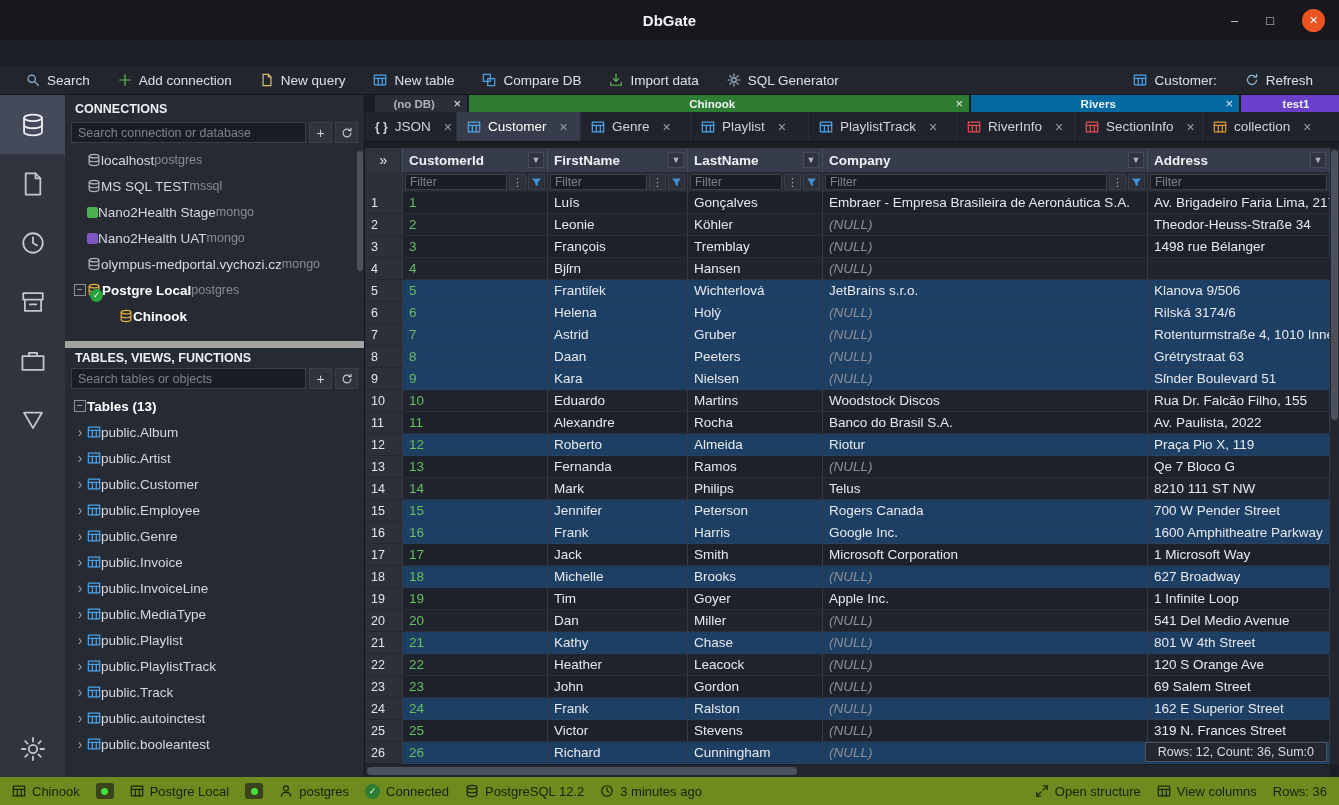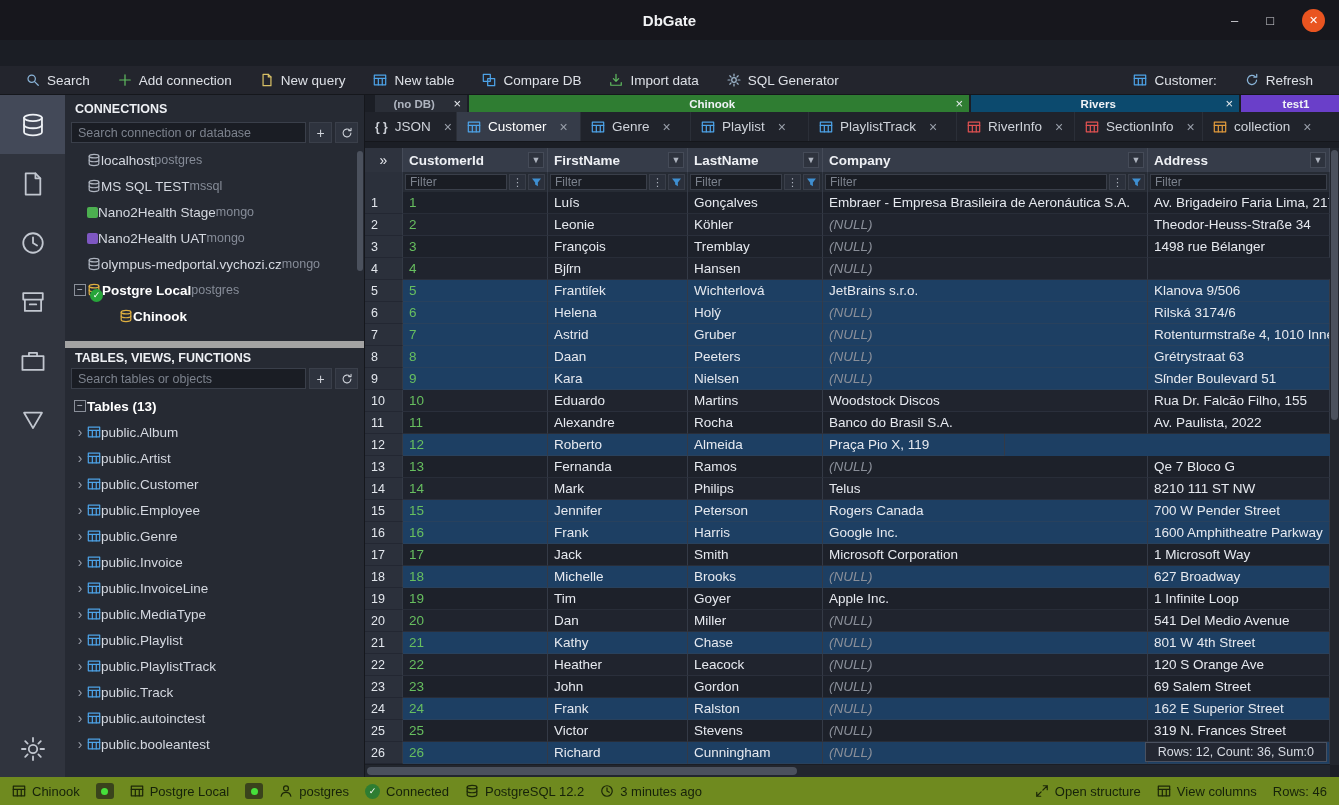--- a/index.html
+++ b/index.html
@@ -476,21 +476,21 @@
   <div class="content">
     <div class="dbtabs">
         <div class="db-tab" style="background: rgb(42, 46, 55); width: 92px; color: rgb(174, 180, 191);">
           <span class="db-tab-label">(no DB)</span>
           <span class="tab-close">×</span>
         </div>
         <div class="db-tab" style="background: rgb(47, 125, 50); width: 500px;">
           <span class="db-tab-label">Chinook</span>
           <span class="tab-close">×</span>
         </div>
-        <div class="db-tab" style="background: #0c4a6e; width: 268px;">
+        <div class="db-tab" style="background: #0369a1; width: 268px;">
           <span class="db-tab-label">Rivers</span>
           <span class="tab-close">×</span>
         </div>
         <div class="db-tab" style="background: rgb(106, 63, 201); width: 110px;">
           <span class="db-tab-label">test1</span>
         </div>
       </div>
     <div class="filetabs">
         <div class="file-tab" style="width: 92px;">
           <span class="json-ic" style="color: rgb(207, 211, 218);">{ }</span>
@@ -700,20 +700,21 @@
             <div class="g-cell" style="width: 140px;">Alexandre</div>
             <div class="g-cell" style="width: 135px;">Rocha</div>
             <div class="g-cell" style="width: 325px;">Banco do Brasil S.A.</div>
             <div class="g-cell" style="width: 182px;">Av. Paulista, 2022</div>
           </div>
           <div class="g-row even sel">
             <div class="g-rn">12</div>
             <div class="g-cell num" style="width: 145px;">12</div>
             <div class="g-cell" style="width: 140px;">Roberto</div>
             <div class="g-cell" style="width: 135px;">Almeida</div>
+            <div class="g-cell" style="width: 325px;">Riotur</div>
             <div class="g-cell" style="width: 182px;">Praça Pio X, 119</div>
           </div>
           <div class="g-row odd">
             <div class="g-rn">13</div>
             <div class="g-cell num" style="width: 145px;">13</div>
             <div class="g-cell" style="width: 140px;">Fernanda</div>
             <div class="g-cell" style="width: 135px;">Ramos</div>
             <div class="g-cell null" style="width: 325px;">(NULL)</div>
             <div class="g-cell" style="width: 182px;">Qe 7 Bloco G</div>
           </div>
@@ -882,16 +883,16 @@
         </svg>
         <span class="sb-label">Open structure</span>
       </div>
       <div class="sb-item">
         <svg viewBox="0 0 16 16" class="ic" style="color: rgb(28, 39, 8);">
           <use href="#i-table"></use>
         </svg>
         <span class="sb-label">View columns</span>
       </div>
       <div class="sb-item">
-        <span class="sb-label">Rows: 46</span>
+        <span class="sb-label">Rows: 36</span>
       </div>
     </div>
 </div>
 
 </body></html>

